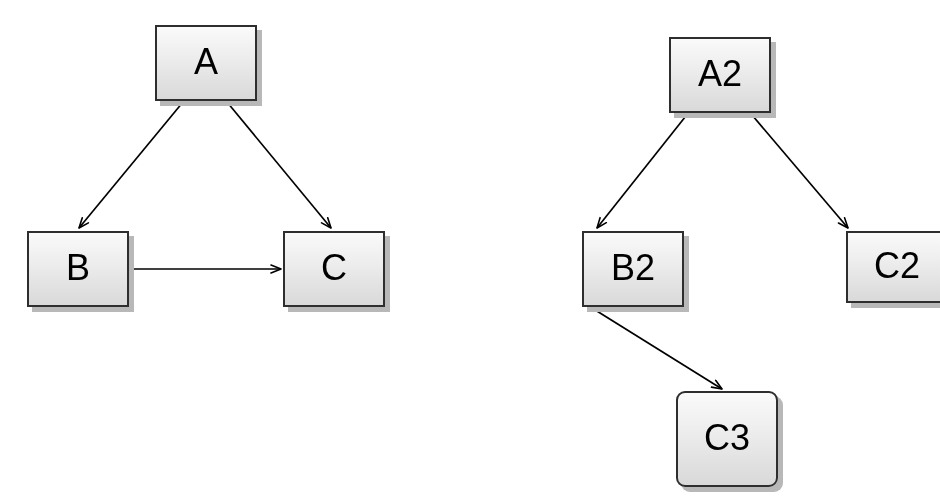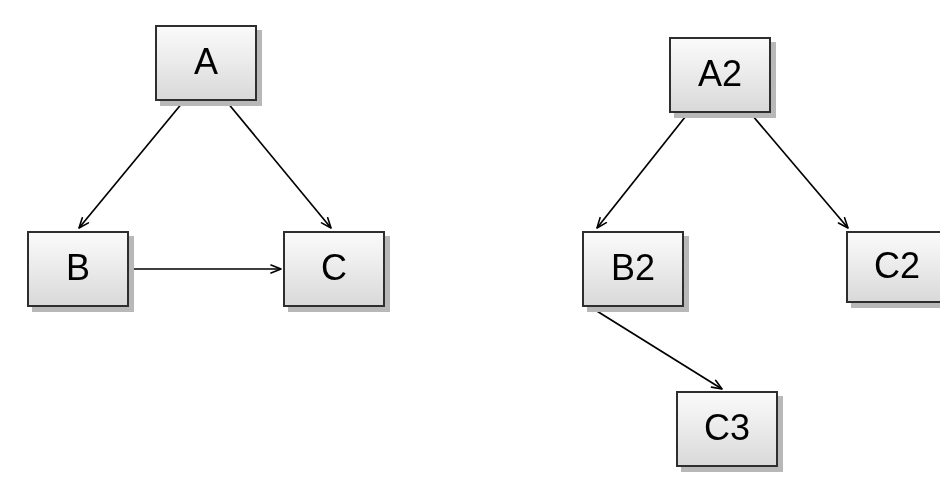--- a/index.html
+++ b/index.html
@@ -79,17 +79,17 @@
       </div>
       <div class="node" style="left: 669px; top: 25px; width: 102px; height: 76px; margin-top: 12px;">
         <span class="node-label">A2</span>
       </div>
       <div class="node" style="left: 542px; top: 231px; width: 102px; height: 76px; margin-left: 40px;">
         <span class="node-label">B2</span>
       </div>
       <div class="node" style="left: 846px; top: 231px; width: 102px; height: 72px;">
         <span class="node-label">C2</span>
       </div>
-      <div class="node" style="left: 676px; top: 391px; width: 102px; height: 76px;">
+      <div class="node" style="left: 676px; top: 391px; width: 102px; height: 96px; border-radius: 9px;">
         <span class="node-label">C3</span>
       </div>
     </div>
 </div>
 
 </body></html>

